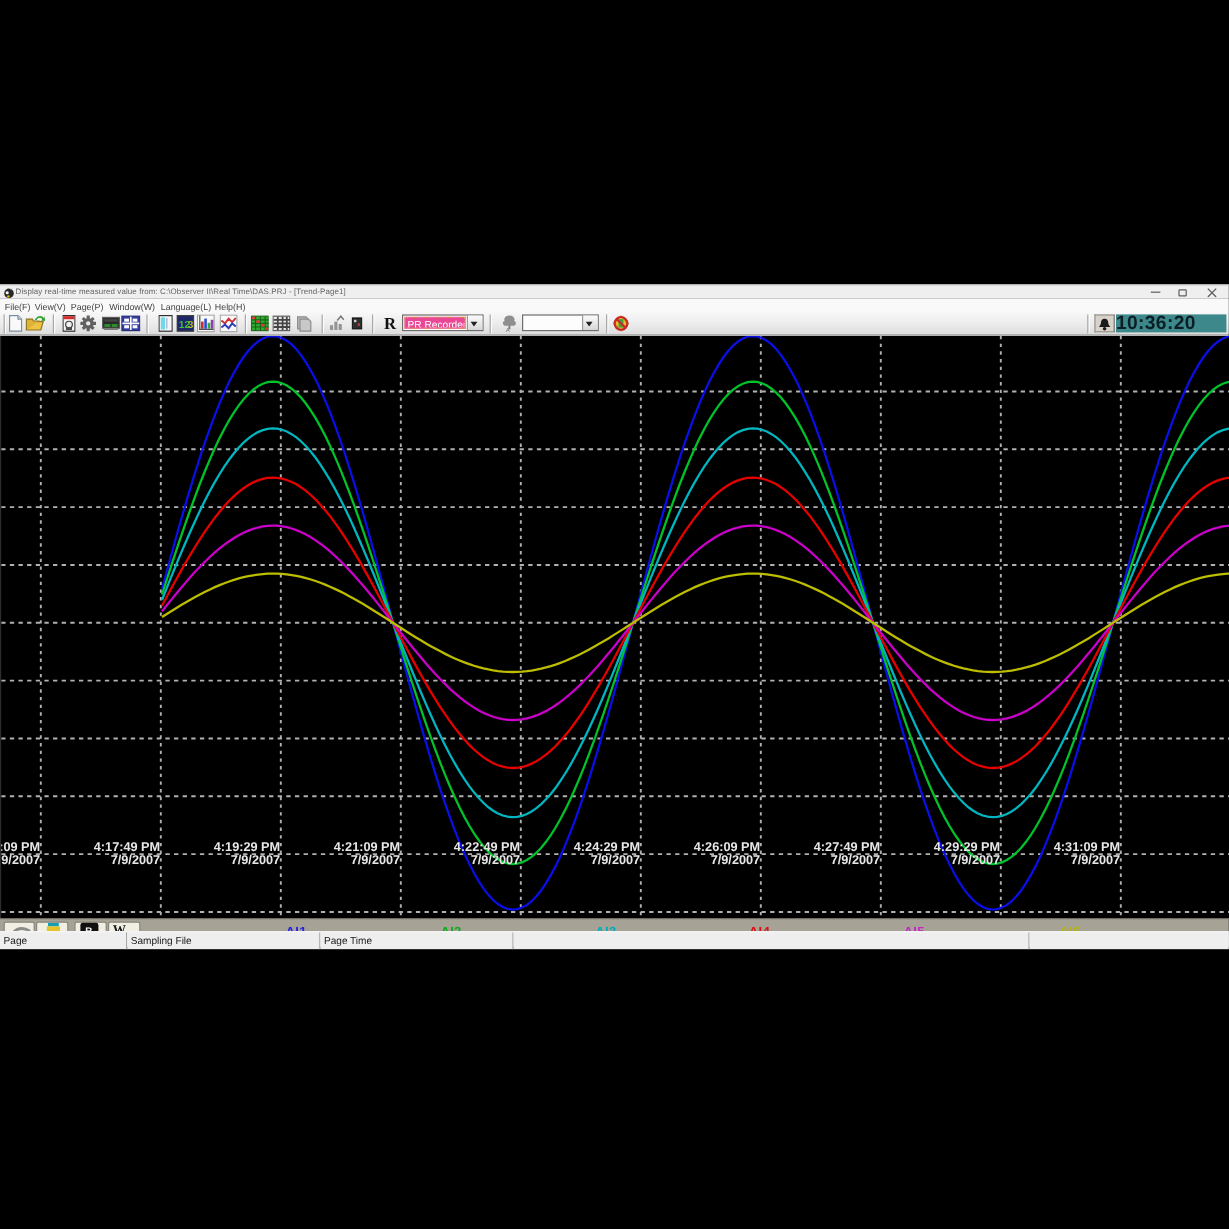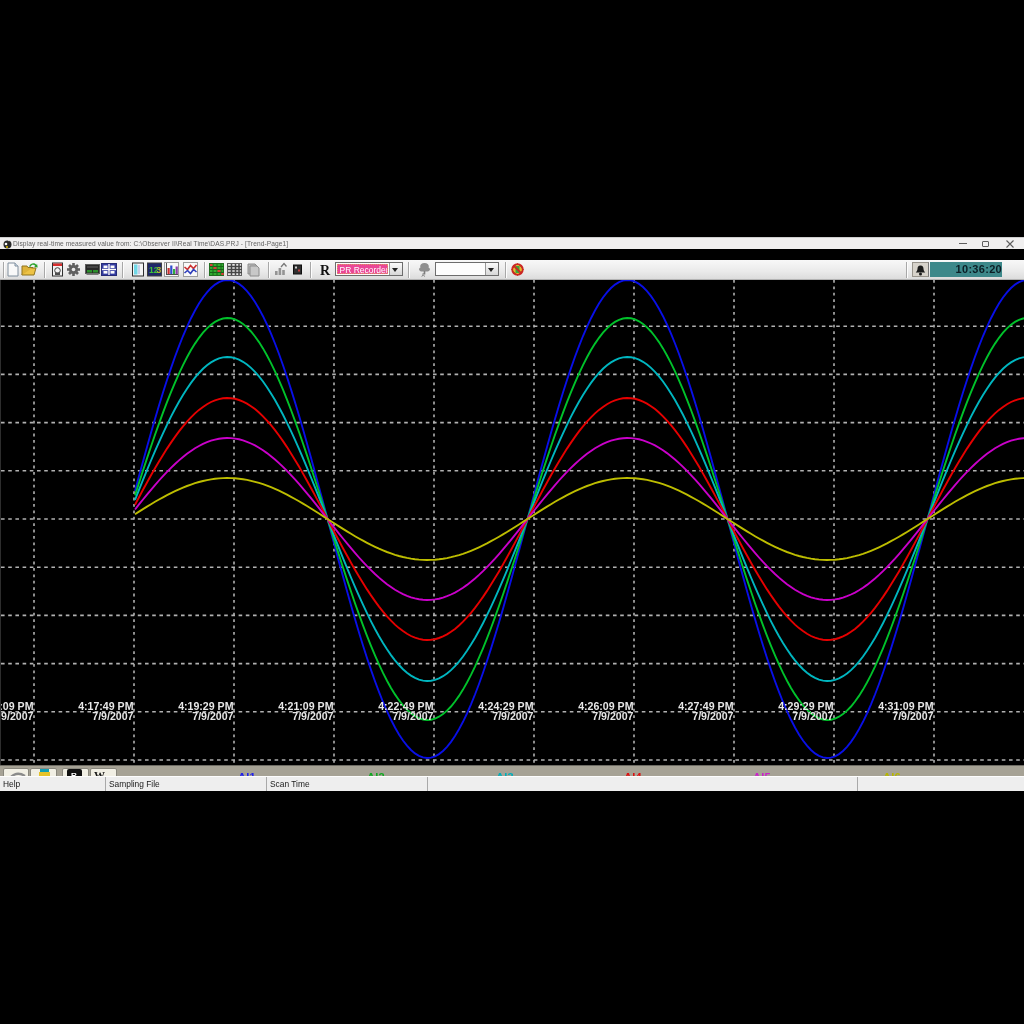--- a/index.html
+++ b/index.html
@@ -34,20 +34,28 @@
         <circle cx="6" ccy="4" r="1.2" fill="#ddd"></circle>
         <circle cx="4" cy="7" r="1" fill="#e8c500"></circle>
       </svg>
     <span class="txt">Display real-time measured value from: C:\Observer II\Real Time\DAS.PRJ - [Trend-Page1]</span>
     <span class="abs" style="left:959px;top:4.5px;width:8px;height:1.2px;background:#5f5f5f"></span>
     <span class="abs" style="left:982px;top:2.5px;width:6.5px;height:6.5px;border:1.1px solid #5f5f5f;border-radius:1px"></span>
     <svg class="abs" style="left:1006px;top:2px" width="8" height="8">
         <path d="M0.5 0.5 L7.5 7.5 M7.5 0.5 L0.5 7.5" stroke="#5f5f5f" stroke-width="1.1"></path>
       </svg>
   </div>
+  <div class="abs" id="menu">
+    <span style="left:4px">File(F)</span>
+      <span style="left:29px">View(V)</span>
+      <span style="left:59px">Page(P)</span>
+      <span style="left:91px">Window(W)</span>
+      <span style="left:134px">Language(L)</span>
+      <span style="left:179px">Help(H)</span>
+  </div>
   <div class="abs" id="tbar">
 
     <span class="sep" style="left:3px"></span>
     <span class="sep" style="left:44px"></span>
     <span class="sep" style="left:122px"></span>
     <span class="sep" style="left:204px"></span>
     <span class="sep" style="left:268px"></span>
     <span class="sep" style="left:310px"></span>
     <span class="sep" style="left:408px"></span>
     <span class="sep" style="left:505px"></span>
@@ -192,21 +200,21 @@
           <path d="M0 0 L6 0 L3 4 Z" fill="#222"></path>
         </svg>
     </span>
 
     <span class="abs" style="left:911.5px;top:1.5px;width:17px;height:15px;background:#d9d5cd;border:1px solid #9a968e;border-right-color:#777;">
       <svg class="abs" style="left:2.5px;top:2px" width="11" height="11">
           <path d="M5.5 0.6 C3.2 0.6 2.6 2.2 2.5 3.8 C2.4 5.6 1.6 6.6 0.8 7.4 L10.2 7.4 C9.4 6.6 8.6 5.6 8.5 3.8 C8.4 2.2 7.8 0.6 5.5 0.6 Z" fill="#1c1c1c"></path>
           <circle cx="5.5" cy="9" r="1.5" fill="#1c1c1c"></circle>
         </svg>
     </span>
-    <span class="abs" style="left:930px;top:1.5px;width:72px;height:15px;background:#3e8a8c;color:#0d1f26;font-weight:bold;font-size:11px;text-align:right;line-height:15px;letter-spacing:.3px">10:36:20</span>
+    <span class="abs" style="left:930px;top:1.5px;width:92px;height:15px;background:#3e8a8c;color:#0d1f26;font-weight:bold;font-size:16px;text-align:left;line-height:15px;letter-spacing:.3px">10:36:20</span>
   </div>
   <div class="abs" id="chart">
     <svg width="1024" height="485" style="position:absolute;left:0;top:0">
       <g id="grid">
       <line x1="0" y1="46.2" x2="1024" y2="46.2" stroke="#b3b3b3" stroke-width="1.6" stroke-dasharray="3.6 3.6"></line>
       <line x1="0" y1="94.4" x2="1024" y2="94.4" stroke="#b3b3b3" stroke-width="1.6" stroke-dasharray="3.6 3.6"></line>
       <line x1="0" y1="142.6" x2="1024" y2="142.6" stroke="#b3b3b3" stroke-width="1.6" stroke-dasharray="3.6 3.6"></line>
       <line x1="0" y1="190.8" x2="1024" y2="190.8" stroke="#b3b3b3" stroke-width="1.6" stroke-dasharray="3.6 3.6"></line>
       <line x1="0" y1="239.0" x2="1024" y2="239.0" stroke="#b3b3b3" stroke-width="1.6" stroke-dasharray="3.6 3.6"></line>
       <line x1="0" y1="287.2" x2="1024" y2="287.2" stroke="#b3b3b3" stroke-width="1.6" stroke-dasharray="3.6 3.6"></line>
@@ -275,24 +283,24 @@
     <span class="abs" style="left:94px;top:3px;color:#1a1a1a;font-size:11px;font-weight:bold;font-family:'Liberation Serif',serif">W</span>
     <span class="ailbl" style="left:238px;color:#2222ee">AI1</span>
     <span class="ailbl" style="left:367px;color:#11aa22">AI2</span>
     <span class="ailbl" style="left:496px;color:#00b0bc">AI3</span>
     <span class="ailbl" style="left:624px;color:#dd1111">AI4</span>
     <span class="ailbl" style="left:753px;color:#cc22cc">AI5</span>
     <span class="ailbl" style="left:883px;color:#b8b800">AI6</span>
   </div>
   <div class="abs" id="sbar">
     <span class="sp" style="left:0;width:106px">
-        <i>Help</i>
+        <i>Page</i>
       </span>
     <span class="sp" style="left:106px;width:161px">
         <i>Sampling File</i>
       </span>
     <span class="sp" style="left:267px;width:161px">
-        <i>Scan Time</i>
+        <i>Page Time</i>
       </span>
     <span class="sp" style="left:428px;width:430px"></span>
     <span class="sp" style="left:858px;width:166px;border-right:none"></span>
   </div>
 </div>
 
 </body></html>

